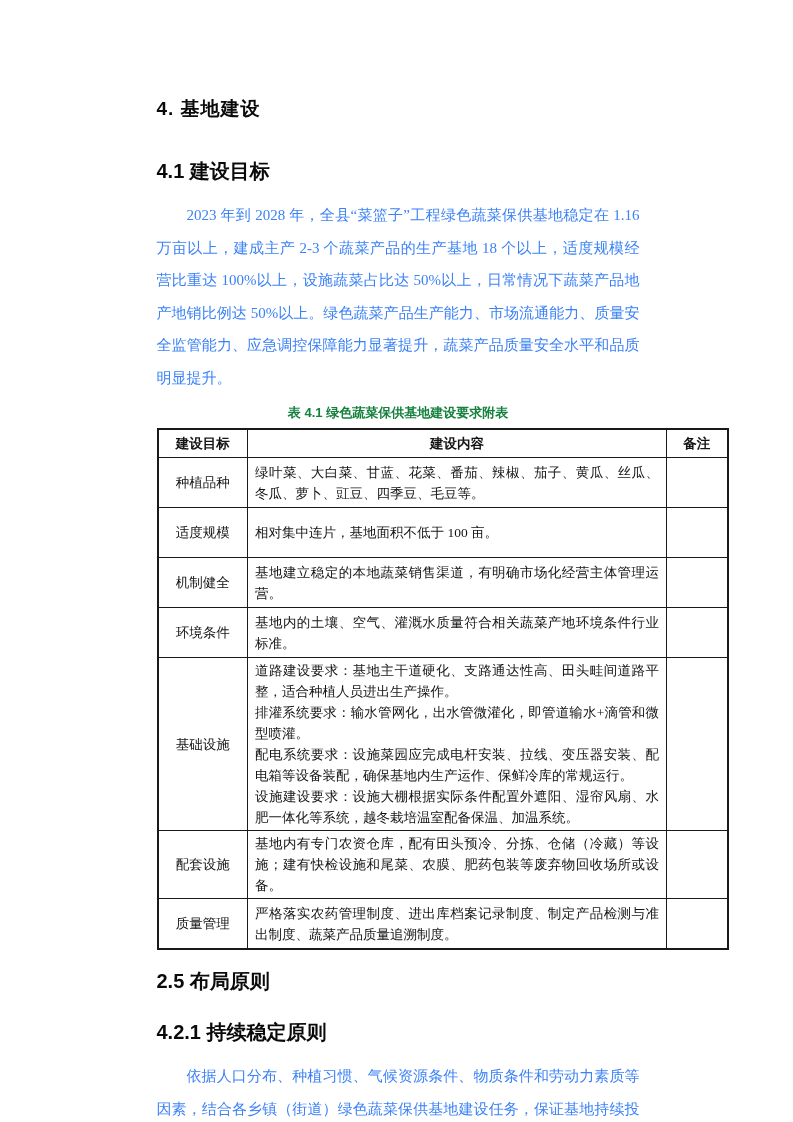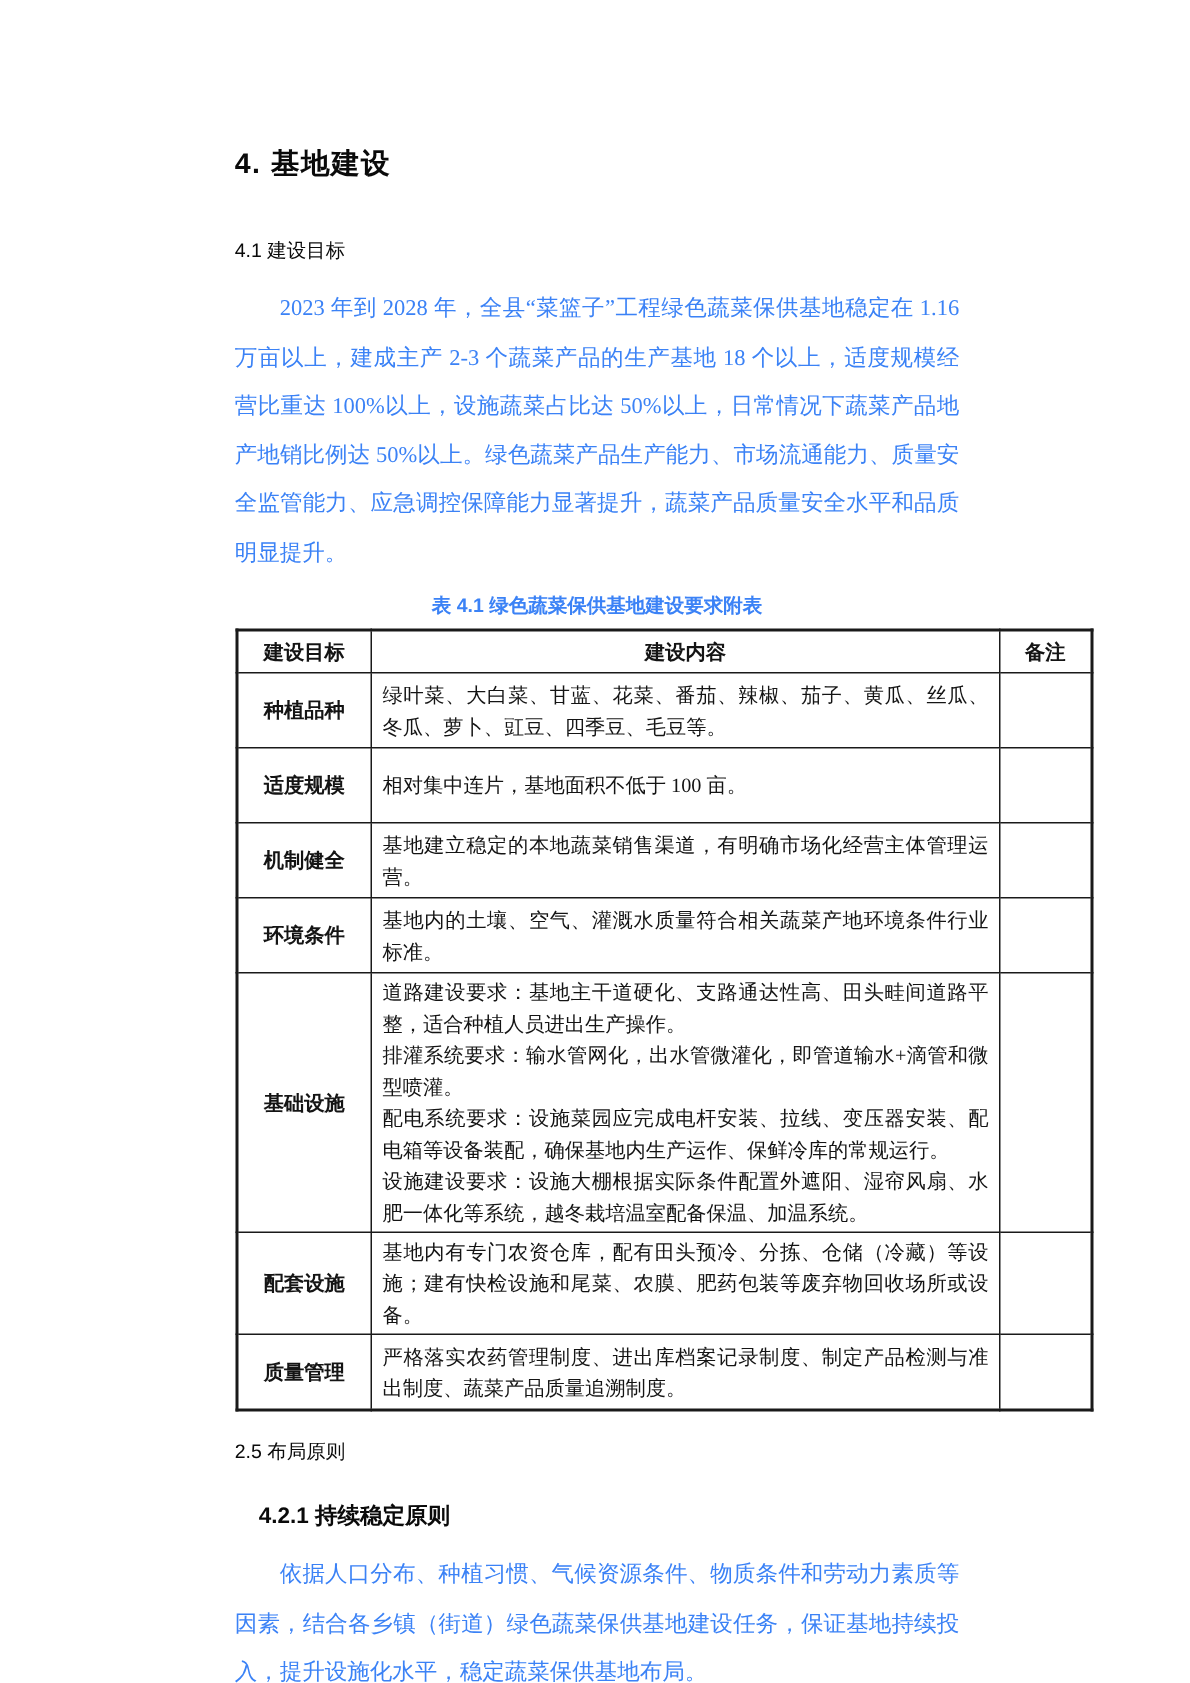--- a/index.html
+++ b/index.html
@@ -22,50 +22,50 @@
   .h1 {
     font-family: "Liberation Sans", sans-serif;
     font-weight: 900;
     font-size: 19px;
     letter-spacing: 1px;
     margin: 0 0 0 0;
     color: #0a0a0a;
   }
   .h2 {
     font-family: "Liberation Sans", sans-serif;
-    font-weight: normal;
-    font-size: 13px;
+    font-weight: bold;
+    font-size: 20px;
     margin: 36px 0 0 0;
     color: #0a0a0a;
   }
   .h2.after-table {
     margin-top: 18px;
   }
   .h3 {
     font-family: "Liberation Sans", sans-serif;
     font-weight: bold;
-    font-size: 15px;
-    margin: 24px 0 0 16px;
+    font-size: 20px;
+    margin: 24px 0 0 0;
     color: #0a0a0a;
   }
   p.body {
     font-size: 15px;
     line-height: 32.5px;
     text-align: justify;
     text-indent: 2em;
     margin: 14px 0 0 0;
     color: #3b82f6;
   }
   .caption {
     font-family: "Liberation Sans", sans-serif;
     font-weight: bold;
     font-size: 13px;
     text-align: center;
     margin: 10px 0 6px 0;
-    color: #3b82f6;
+    color: #15803d;
   }
   table.req {
     width: 570px;
     border-collapse: collapse;
     border: 2px solid #1a1a1a;
     table-layout: fixed;
   }
   table.req th, table.req td {
     border: 1px solid #1a1a1a;
     font-size: 13.5px;
@@ -77,21 +77,21 @@
   table.req col.c-note { width: 61px; }
   table.req th {
     font-family: "Liberation Sans", sans-serif;
     font-weight: bold;
     text-align: center;
     padding: 3px 2px;
     height: 20px;
   }
   table.req td.ind {
     font-family: "Liberation Sans", sans-serif;
-    font-weight: bold;
+    font-weight: normal;
     text-align: center;
     vertical-align: middle;
     padding: 14px 2px;
   }
   table.req td.content {
     text-align: justify;
     vertical-align: middle;
     padding: 2px 7px;
     white-space: pre-wrap;
   }

